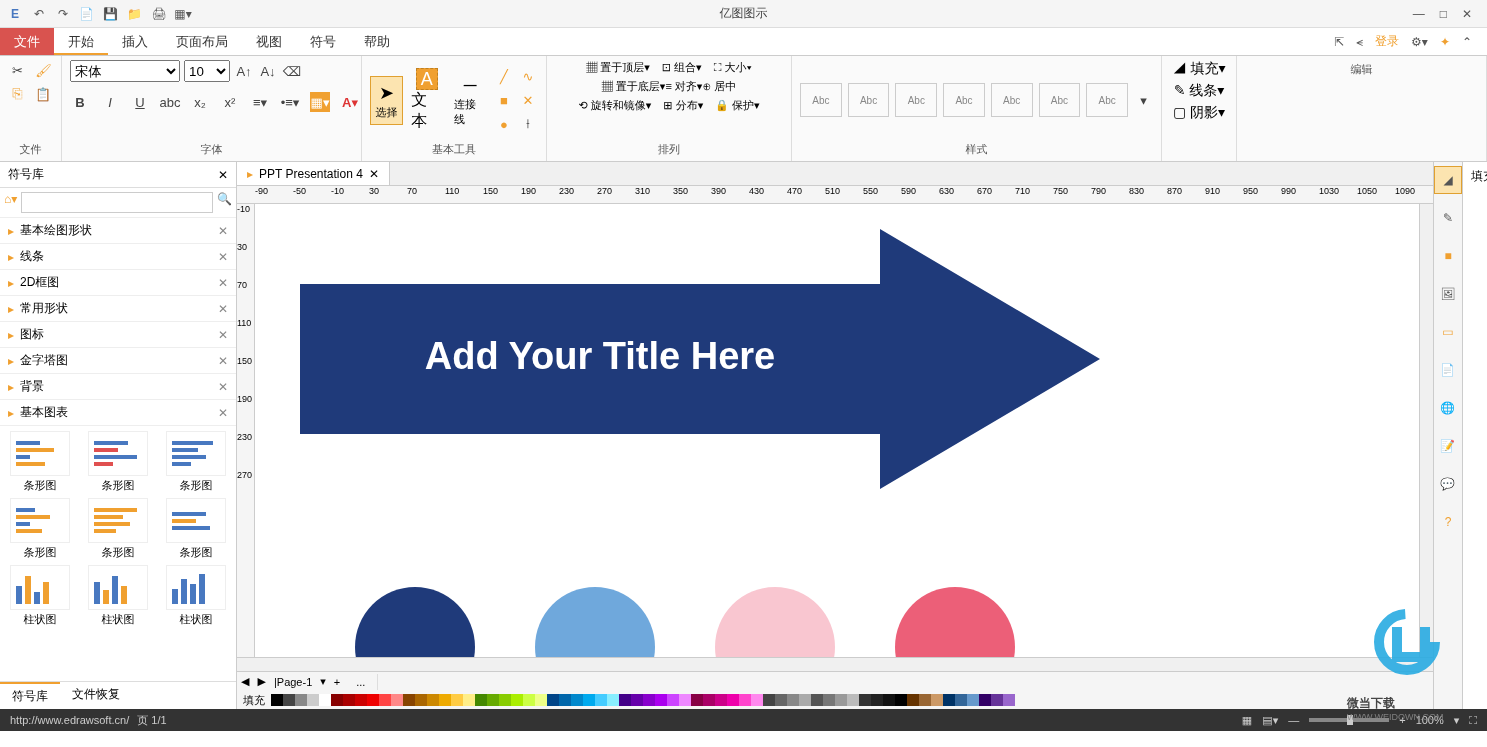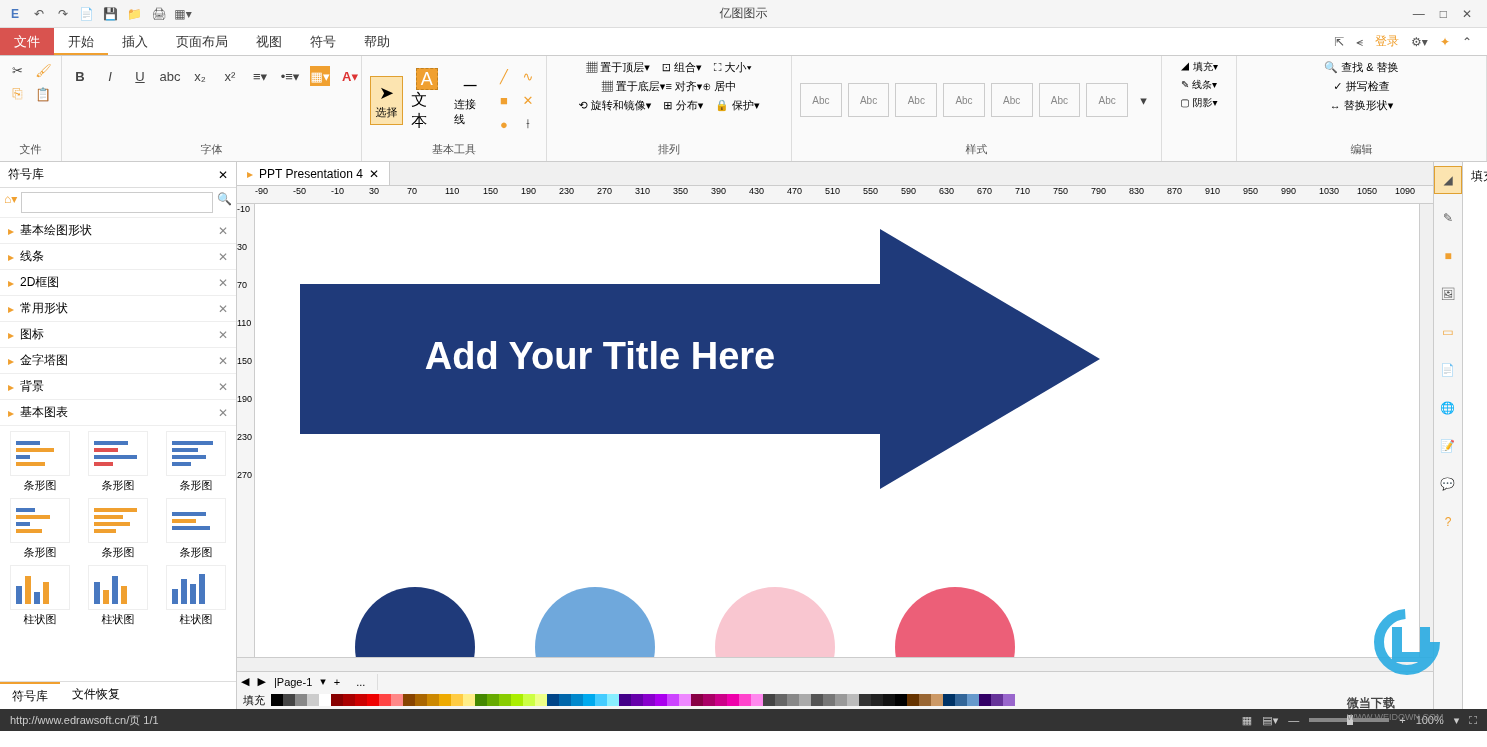--- a/index.html
+++ b/index.html
@@ -121,20 +121,27 @@
         </div>
       <div style="display:flex;gap:6px">
           <span class="rb-sm" style="color:#f0a030">⎘</span>
           <span class="rb-sm" style="color:#f0a030">📋</span>
         </div>
     </div>
     <div class="label">文件</div>
   </div>
   <div class="ribbon-group" style="width:300px">
     <div class="content col" style="align-items:flex-start">
+      <div style="display:flex;gap:4px;align-items:center">
+        <select style="width:110px;height:22px"><option>宋体</option></select>
+        <select style="width:46px;height:22px"><option>10</option></select>
+        <span class="rb-sm">A↑</span>
+        <span class="rb-sm">A↓</span>
+        <span class="rb-sm">⌫</span>
+      </div>
       <div style="display:flex;gap:10px;align-items:center;margin-top:6px">
         <span class="rb-sm">
             <b>B</b>
           </span>
         <span class="rb-sm">
             <i>I</i>
           </span>
         <span class="rb-sm">
             <u>U</u>
           </span>
@@ -207,33 +214,28 @@
       <div class="style-box">Abc</div>
       <div class="style-box">Abc</div>
       <div class="style-box">Abc</div>
       <div class="style-box">Abc</div>
       <div class="style-box">Abc</div>
       <span class="rb-sm">▾</span>
     </div>
     <div class="label">样式</div>
   </div>
   <div class="ribbon-group" style="width:75px">
-    <div class="content col" style="font-size:10px">
+    <div class="content col" style="font-size:14px">
       <span>◢ <span>填充</span>▾</span>
       <span>✎ <span>线条</span>▾</span>
       <span>▢ <span>阴影</span>▾</span>
     </div>
     <div class="label">&nbsp;</div>
   </div>
   <div class="ribbon-group" style="flex:1">
-    <div class="content col" style="font-size:11px">
-      <span>🔍 <span>查找 &amp; 替换</span></span>
-      <span>✓ <span>拼写检查</span></span>
-      <span>↔ <span>替换形状</span>▾</span>
-    </div>
     <div class="label">编辑</div>
   </div>
 </div>
 
 <div class="main-area">
 
   <div class="symbol-panel">
     <div class="symbol-header">
       <span>符号库</span>
       <span>✕</span>
@@ -557,21 +559,21 @@
         <div class="fill-opt"></div>
         <div class="fill-opt"></div>
         <div class="fill-opt"></div>
         <div class="fill-opt"></div>
       </div>
   </div>
 </div>
 
 <div class="statusbar">
   <a>http://www.edrawsoft.cn/</a>
-  <span style="">页 1/1</span>
+  <span style="margin-left:8px">页 1/1</span>
   <div class="right">
     <span>▦</span>
     <span>▤▾</span>
     <span>—</span>
     <span style="width:80px;height:4px;background:#888;display:inline-block;position:relative">
         <span style="position:absolute;left:38px;top:-3px;width:6px;height:10px;background:#ccc"></span>
       </span>
     <span>+</span>
     <span>100%</span>
     <span>▾</span>

